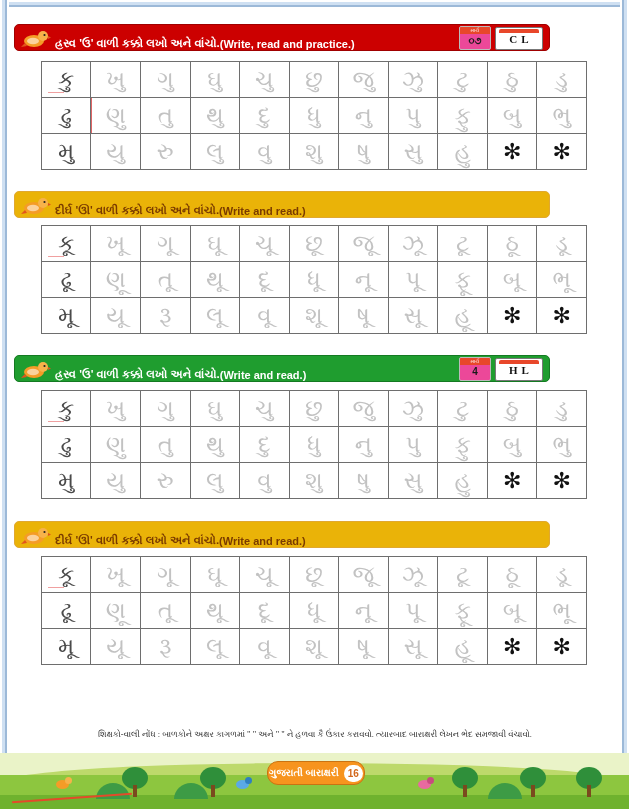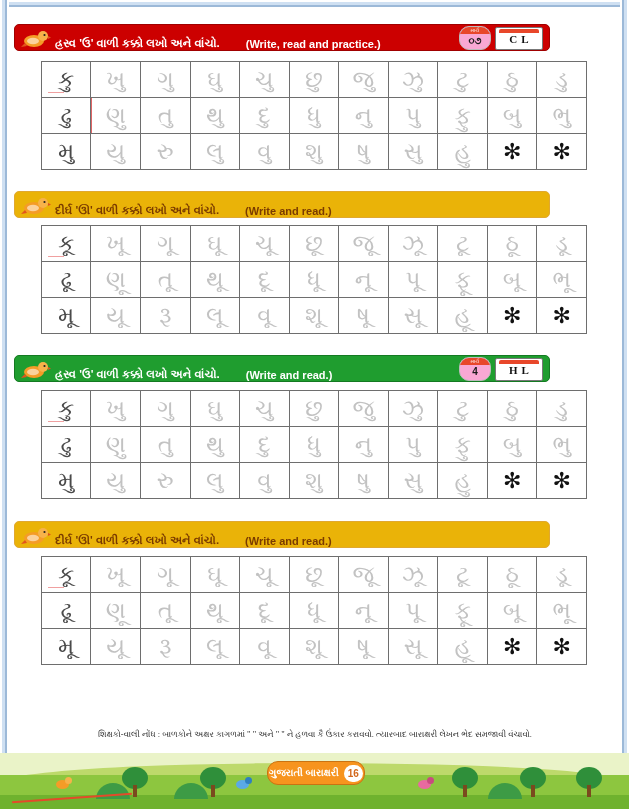--- a/index.html
+++ b/index.html
@@ -66,35 +66,34 @@
   }
   .bar .title {
     font-size: 11.5px;
     font-weight: bold;
     margin-left: 4px;
     white-space: nowrap;
   }
   .bar .subtitle {
     font-size: 11px;
     font-weight: bold;
-    margin-left: 26px;
     white-space: nowrap;
   }
   .bar.red .title, .bar.red .subtitle { color: #ffffff; }
   .bar.green .title, .bar.green .subtitle { color: #ffffff; }
   .bar.yellow .title, .bar.yellow .subtitle { color: #7a3b00; }
 
   .bar .spacer { flex: 1 1 auto; }
 
   .badge-date {
     flex: 0 0 auto;
     width: 30px; height: 22px;
-    background: #f9a8d4;
+    background: #ec4899;
     border: 1px solid #bbbbbb;
-    border-radius: 10px;
+    border-radius: 2px;
     margin-right: 4px;
     display: flex;
     flex-direction: column;
     align-items: center;
     justify-content: flex-start;
     overflow: hidden;
   }
   .badge-date .top {
     width: 100%;
     background: #e8472a;

